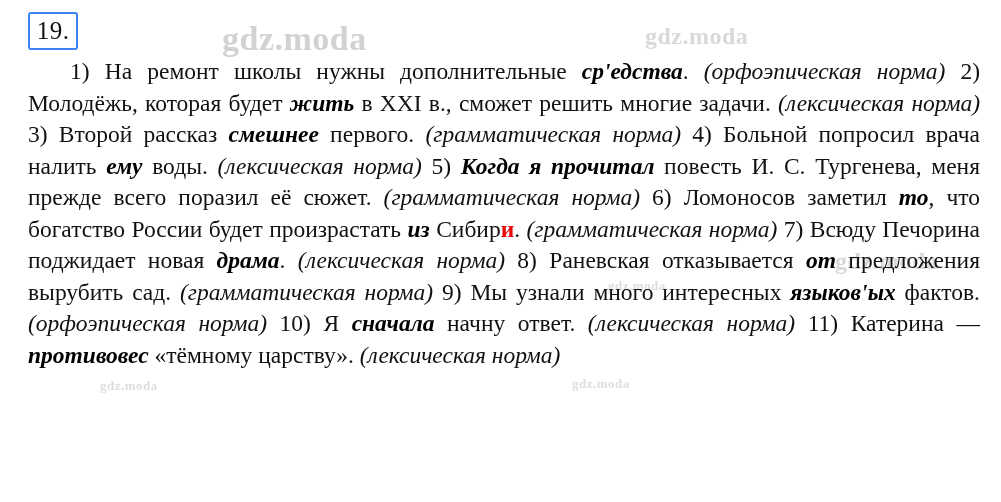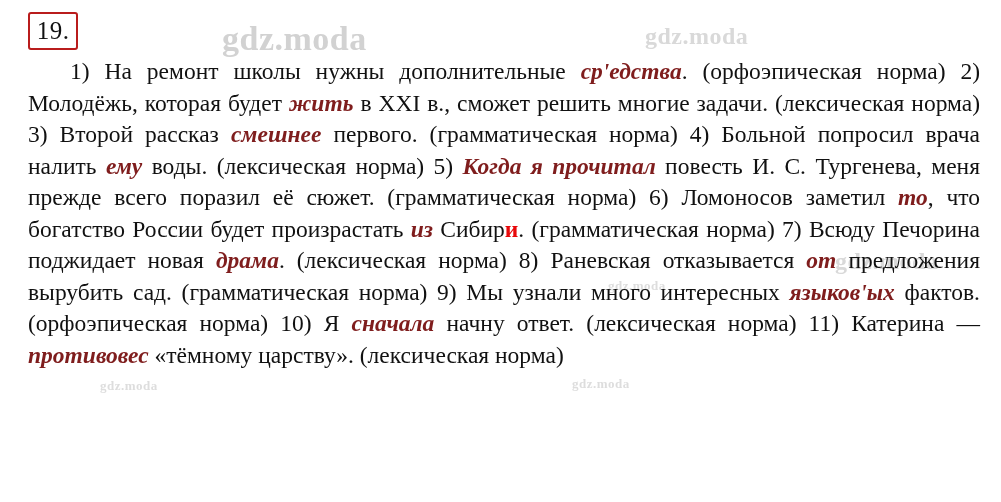--- a/index.html
+++ b/index.html
@@ -15,21 +15,21 @@
     font-family: "Liberation Serif", serif;
   }
 
   
   #exercise-number {
     position: absolute;
     left: 28px;
     top: 12px;
     width: 46px;
     height: 34px;
-    border: 2px solid #b91c1c;
+    border: 2px solid #3b82f6;
     border-radius: 3px;
     display: flex;
     align-items: center;
     justify-content: center;
     font-size: 25px;
     color: #111111;
     font-family: "Liberation Serif", serif;
     letter-spacing: 0.5px;
   }
 
@@ -61,23 +61,23 @@
     left: 28px;
     top: 56px;
     width: 952px;
     font-size: 23.5px;
     line-height: 31.5px;
     color: #111111;
     text-align: justify;
     text-justify: inter-word;
     font-family: "Liberation Serif", serif;
   }
-  #answer-text .ital { }
+  #answer-text .ital { font-style: italic; }
   #answer-text .red {
-    color: #7f1d1d;
+    color: #000000;
     font-weight: bold;
     font-style: italic;
   }
   #answer-text .redn {
     color: #e8080a;
     font-weight: bold;
   }
   #answer-text .indent { display: inline-block; width: 42px; }
 </style>
 </head>

